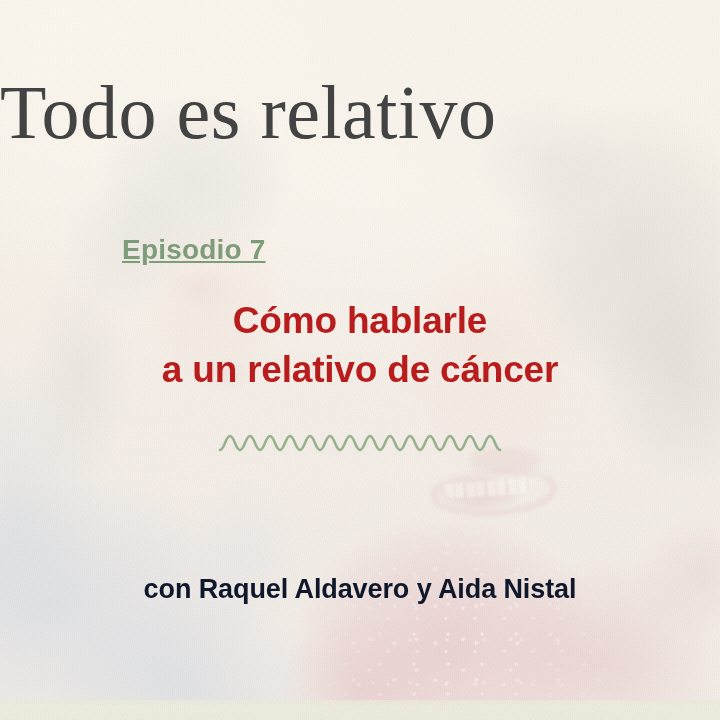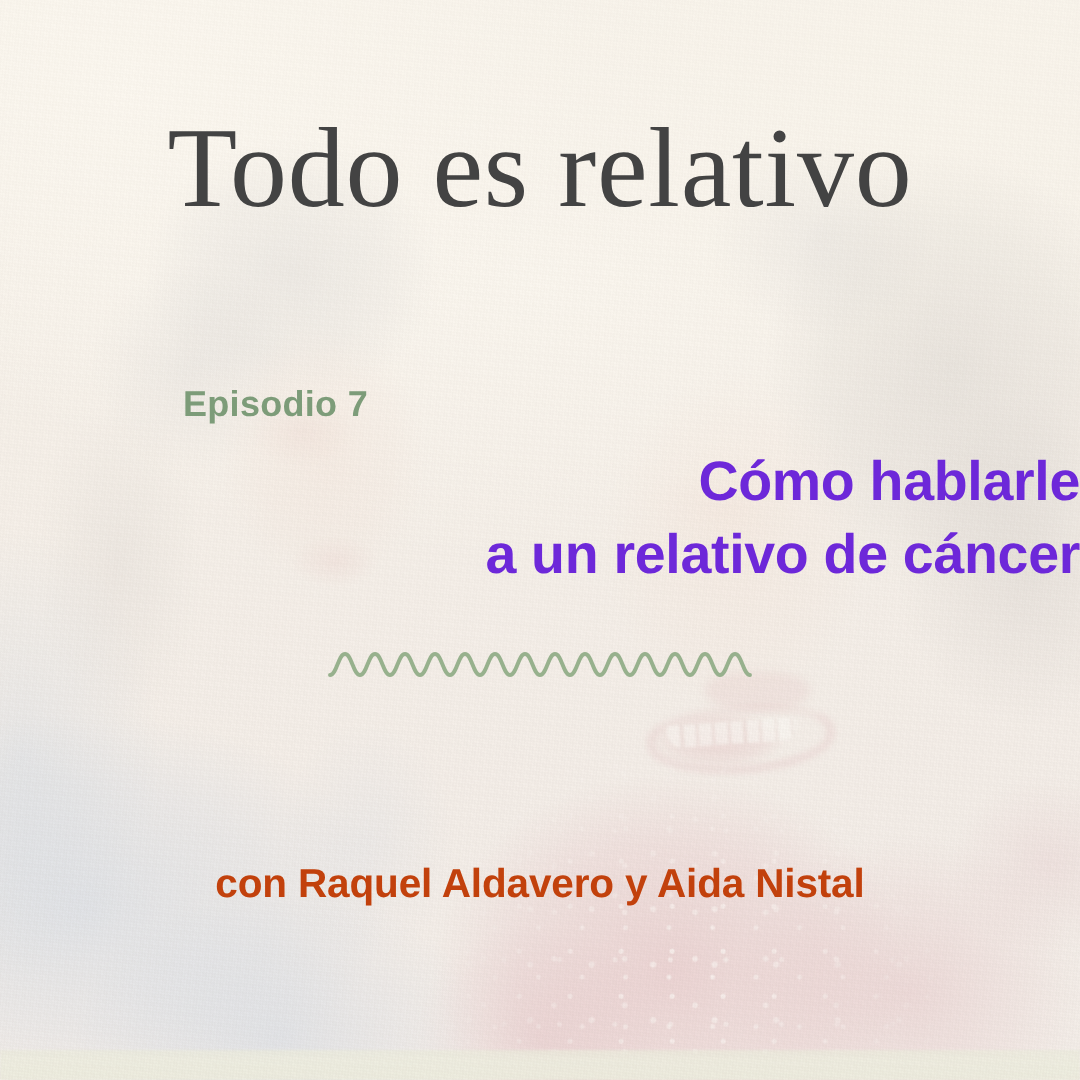--- a/index.html
+++ b/index.html
@@ -178,60 +178,61 @@
       rgba(248,244,238,0.44) 55%,
       rgba(248,245,240,0.40) 78%,
       rgba(249,246,241,0.42) 100%);
   }
 
   
   .fg { position: absolute; }
 
   #title {
     left: 0; right: 0; top: 74px;
-    text-align: center;
+    text-align: left;
     font-family: "Liberation Serif", "DejaVu Serif", serif;
     font-weight: 400;
     font-size: 76px;
     line-height: 1.0;
     letter-spacing: 0.5px;
     color: #434343;
   }
 
   #episode {
-    left: 122px; top: 256px;
+    left: 122px; top: 234px;
     font-weight: bold;
-    font-size: 24px;
+    font-size: 28px;
     letter-spacing: 0.2px;
     color: #7d9c79;
+    text-decoration: underline;
   }
 
   #subtitle {
     left: 0; right: 0; top: 296px;
-    text-align: right;
+    text-align: center;
     font-weight: bold;
     font-size: 37px;
     line-height: 1.33;
     letter-spacing: -0.2px;
-    color: #6d28d9;
+    color: #b91c1c;
   }
   #subtitle .ln { display: block; }
 
   #wave {
     left: 218px; top: 428px;
     width: 284px; height: 30px;
   }
 
   #credits {
     left: 0; right: 0; top: 574px;
     text-align: center;
     font-weight: bold;
     font-size: 27px;
     letter-spacing: -0.1px;
-    color: #c2410c;
+    color: #0f172a;
   }
 </style>
 </head>
 <body>
 
 <div id="poster">
 
   <div class="bg-layer" id="bg-base"></div>
   <div class="bg-layer" id="bg-wash-warm"></div>
   <div class="bg-layer" id="bg-hair-left"></div>

